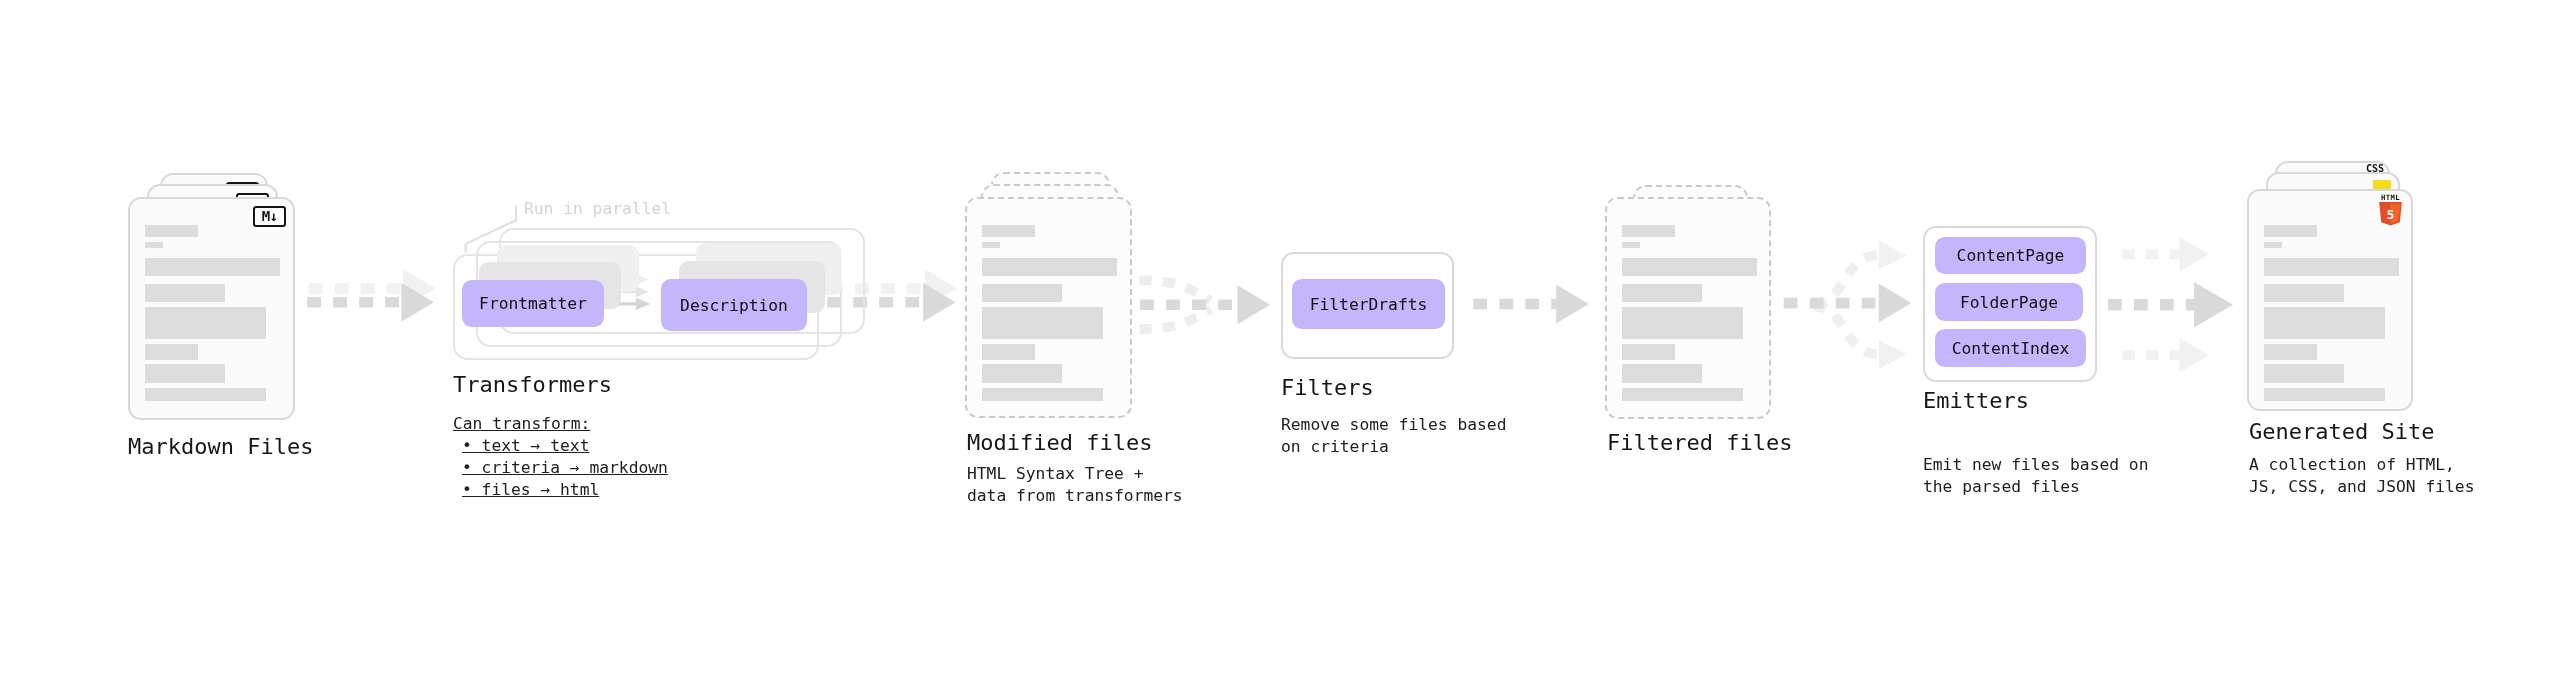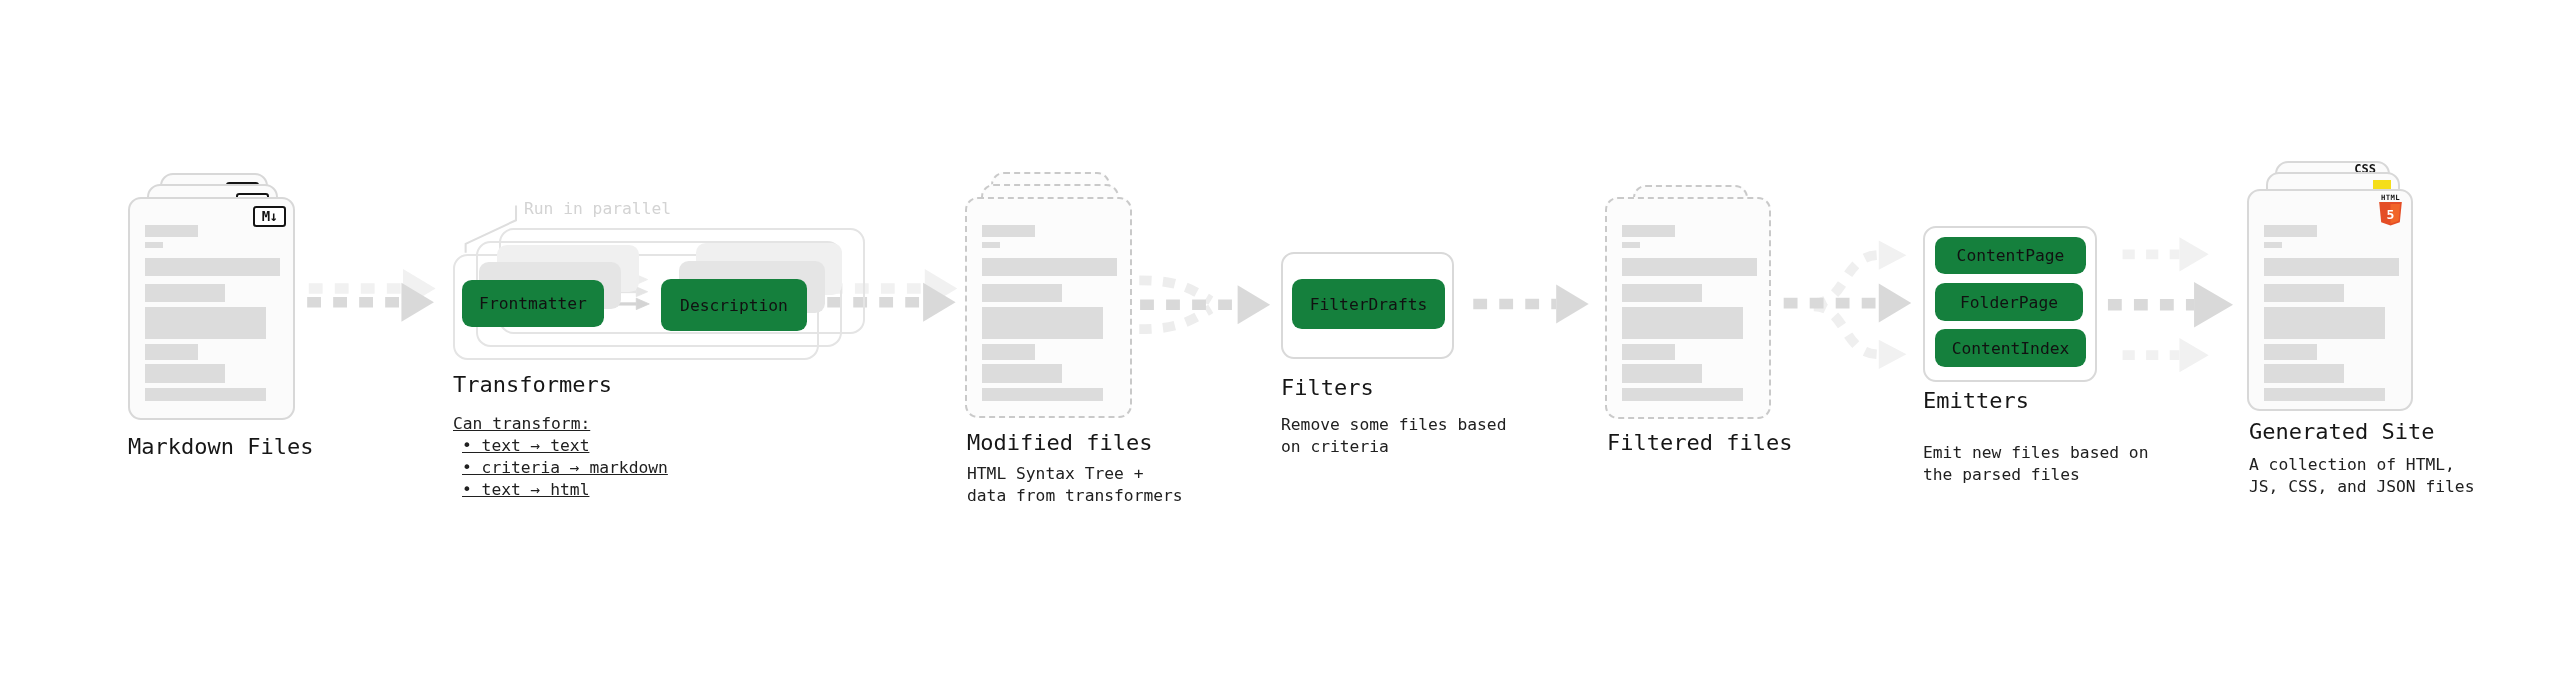--- a/index.html
+++ b/index.html
@@ -46,37 +46,37 @@
     color:#202020; white-space:nowrap; z-index:2;
   }
   .stage-desc .indent { padding-left:9px; }
 
   
   .outline-box {
     position:absolute; width:366px; height:106px; border:2px solid #e4e4e4;
     border-radius:14.6px; box-sizing:border-box; background:transparent;
   }
   .chip {
-    position:absolute; background:#15803d; border-radius:9.8px;
+    position:absolute; background:#c4b5fd; border-radius:9.8px;
     display:flex; align-items:center; justify-content:center;
     font-size:16.3px; font-weight:500; color:#111; box-sizing:border-box; white-space:nowrap;
   }
   .chip.ghost1 { background:#e5e5e5; }
   .chip.ghost2 { background:#f0f0f0; }
   .annotation { position:absolute; font-size:16.3px; font-weight:400; color:#d3d3d3; white-space:nowrap; }
 
   
   .panel {
     position:absolute; background:#ffffff; border:2px solid #d9d9d9;
     border-radius:13px; box-sizing:border-box;
   }
 
   
   .css-badge {
-    position:absolute; right:12px; top:2.4px; font-size:12px; font-weight:bold;
+    position:absolute; right:4px; top:2.4px; font-size:10px; font-weight:bold;
     color:#141414; border-bottom:2.4px solid #2962ef; line-height:8.1px; padding-bottom:0.8px;
   }
   .js-badge { position:absolute; right:7.3px; top:5.7px; width:18px; height:9px; background:#f5de19; }
   .html5-badge { position:absolute; right:9px; top:3.3px; width:23px; text-align:center; }
   .html5-badge .word { font-size:7.3px; font-weight:bold; color:#141414; letter-spacing:0.4px; line-height:7.3px; }
 </style>
 </head>
 <body>
 
 <div class="canvas">
@@ -185,21 +185,21 @@
     <div class="chip ghost1" style="left:679px;top:261px;width:146px;height:52px;"></div>
 
     <div class="chip" style="left:462px;top:280px;width:142px;height:47px;">Frontmatter</div>
     <div class="chip" style="left:661px;top:279px;width:146px;height:52px;">Description</div>
 
     <div class="stage-label" style="left:453px;top:372px;">Transformers</div>
     <div class="stage-desc" style="left:453px;top:413px;text-decoration:underline;">
       <div>Can transform:</div>
       <div class="indent">• text → text</div>
       <div class="indent">• criteria → markdown</div>
-      <div class="indent">• text → html</div>
+      <div class="indent">• files → html</div>
     </div>
   </div>
 
   <div class="abs" style="left:0;top:0;z-index:1;">
     <div class="file-card dashed" style="left:991px;top:172px;width:119px;height:73px;"></div>
     <div class="file-card dashed" style="left:981px;top:184px;width:138px;height:73px;"></div>
     <div class="file-card dashed" style="left:965px;top:197px;width:167px;height:221px;">
       <div class="bars">
         <div class="bar b-a"></div>
         <div class="bar b-b"></div>
@@ -244,21 +244,21 @@
     </div>
     <div class="stage-label" style="left:1607px;top:430px;">Filtered files</div>
   </div>
 
   <div class="abs" style="left:0;top:0;z-index:1;">
     <div class="panel" style="left:1923px;top:226px;width:174px;height:156px;"></div>
     <div class="chip" style="left:1935px;top:237px;width:151px;height:37px;">ContentPage</div>
     <div class="chip" style="left:1935px;top:283px;width:148px;height:38px;">FolderPage</div>
     <div class="chip" style="left:1935px;top:329px;width:151px;height:38px;">ContentIndex</div>
     <div class="stage-label" style="left:1923px;top:388px;">Emitters</div>
-    <div class="stage-desc" style="left:1923px;top:442px;">
+    <div class="stage-desc" style="left:1923px;top:454px;">
       <div>Emit new files based on</div>
       <div>the parsed files</div>
     </div>
   </div>
 
   <div class="abs" style="left:0;top:0;z-index:1;">
     <div class="file-card" style="left:2275px;top:161px;width:115px;height:65px;">
       <div class="css-badge">CSS</div>
     </div>
     <div class="file-card" style="left:2266px;top:172px;width:134px;height:65px;">

